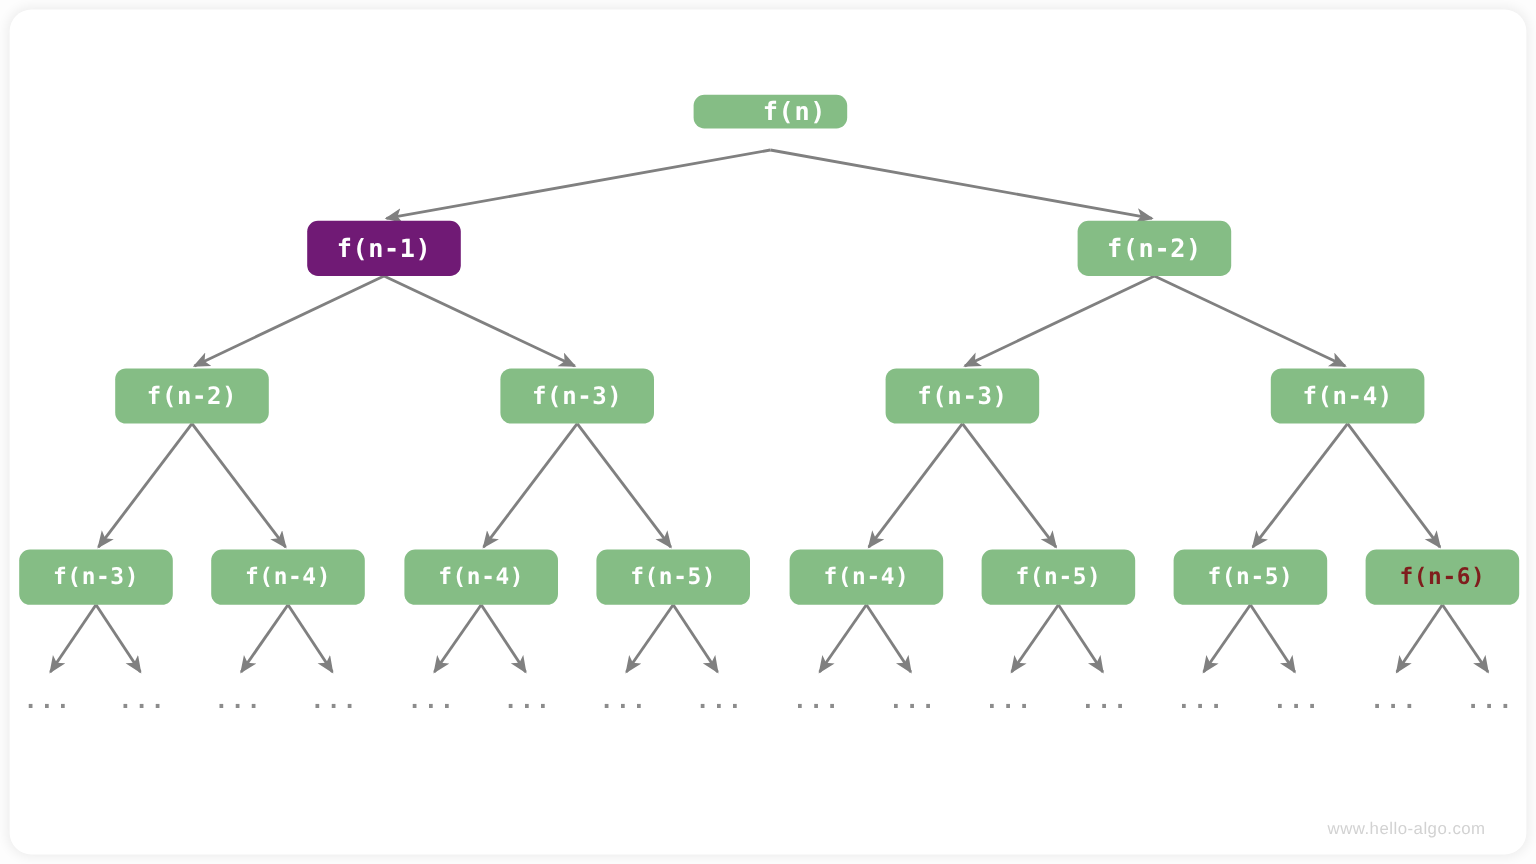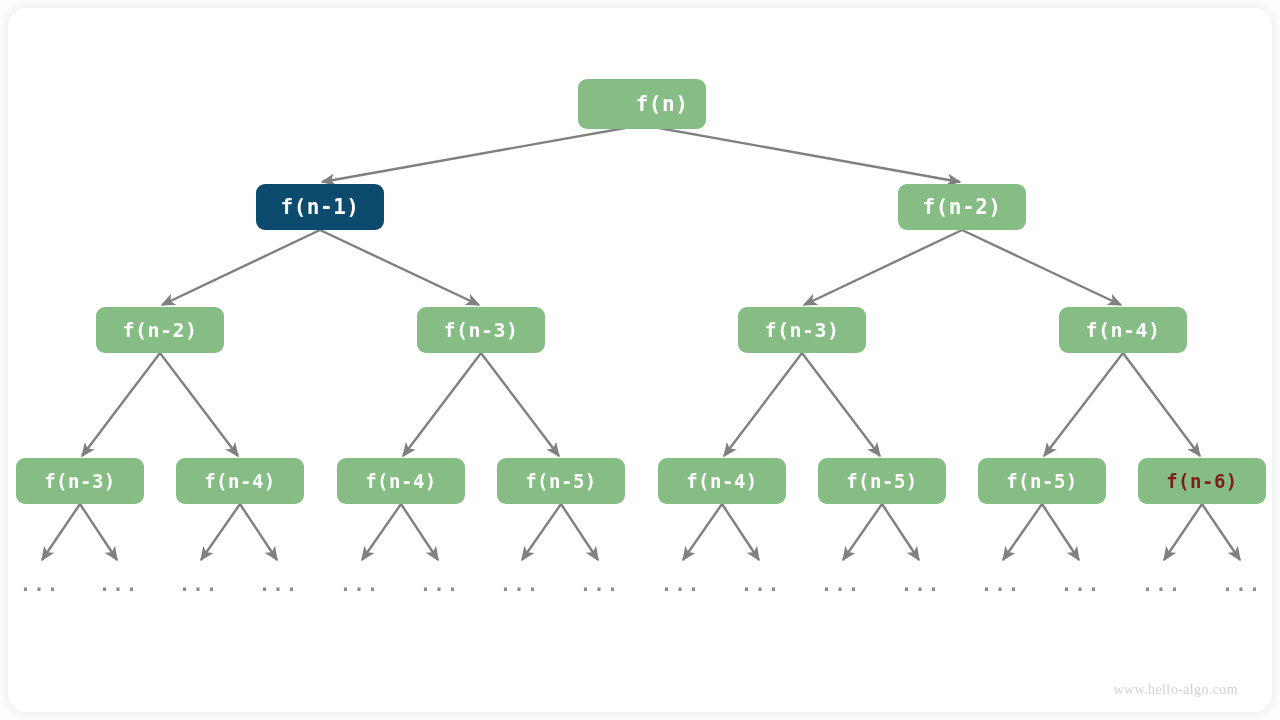--- a/index.html
+++ b/index.html
@@ -56,21 +56,21 @@
     letter-spacing: 2px;
     text-align: center;
     transform: translateX(-50%);
     user-select: none;
   }
   #watermark {
     position: absolute;
     right: 42px;
     bottom: 22px;
     color: #d2d2d2;
-    font-family: Liberation Serif, serif;
+    font-family: Liberation Sans, sans-serif;
     font-size: 14px;
     letter-spacing: 0.4px;
     user-select: none;
   }
 </style>
 </head>
 <body>
 
 <div id="canvas">
 
@@ -110,24 +110,24 @@
         <line x1="882" y1="504" x2="843" y2="560" stroke="#808080" stroke-width="2.4" stroke-linecap="butt" marker-end="url(#arrowhead)"></line>
         <line x1="882" y1="504" x2="919" y2="560" stroke="#808080" stroke-width="2.4" stroke-linecap="butt" marker-end="url(#arrowhead)"></line>
         <line x1="1042" y1="504" x2="1003" y2="560" stroke="#808080" stroke-width="2.4" stroke-linecap="butt" marker-end="url(#arrowhead)"></line>
         <line x1="1042" y1="504" x2="1079" y2="560" stroke="#808080" stroke-width="2.4" stroke-linecap="butt" marker-end="url(#arrowhead)"></line>
         <line x1="1202" y1="504" x2="1164" y2="560" stroke="#808080" stroke-width="2.4" stroke-linecap="butt" marker-end="url(#arrowhead)"></line>
         <line x1="1202" y1="504" x2="1240" y2="560" stroke="#808080" stroke-width="2.4" stroke-linecap="butt" marker-end="url(#arrowhead)"></line>
       </g>
   </svg>
 
   <div id="nodes-layer">
-      <div class="node" style="left: 578px; top: 79px; width: 128px; height: 50px; font-size: 21px; background: rgb(133, 189, 133); color: rgb(255, 255, 255); padding-left: 40px;">
+      <div class="node" style="left: 578px; top: 79px; width: 128px; height: 28px; font-size: 21px; background: rgb(133, 189, 133); color: rgb(255, 255, 255); padding-left: 40px;">
         <span>f(n)</span>
       </div>
-      <div class="node" style="left: 256px; top: 184px; width: 128px; height: 46px; font-size: 21px; background: #0c4a6e; color: rgb(255, 255, 255);">
+      <div class="node" style="left: 256px; top: 184px; width: 128px; height: 46px; font-size: 21px; background: #701a75; color: rgb(255, 255, 255);">
         <span>f(n-1)</span>
       </div>
       <div class="node" style="left: 898px; top: 184px; width: 128px; height: 46px; font-size: 21px; background: rgb(133, 189, 133); color: rgb(255, 255, 255);">
         <span>f(n-2)</span>
       </div>
       <div class="node" style="left: 96px; top: 307px; width: 128px; height: 46px; font-size: 20px; background: rgb(133, 189, 133); color: rgb(255, 255, 255);">
         <span>f(n-2)</span>
       </div>
       <div class="node" style="left: 417px; top: 307px; width: 128px; height: 46px; font-size: 20px; background: rgb(133, 189, 133); color: rgb(255, 255, 255);">
         <span>f(n-3)</span>

